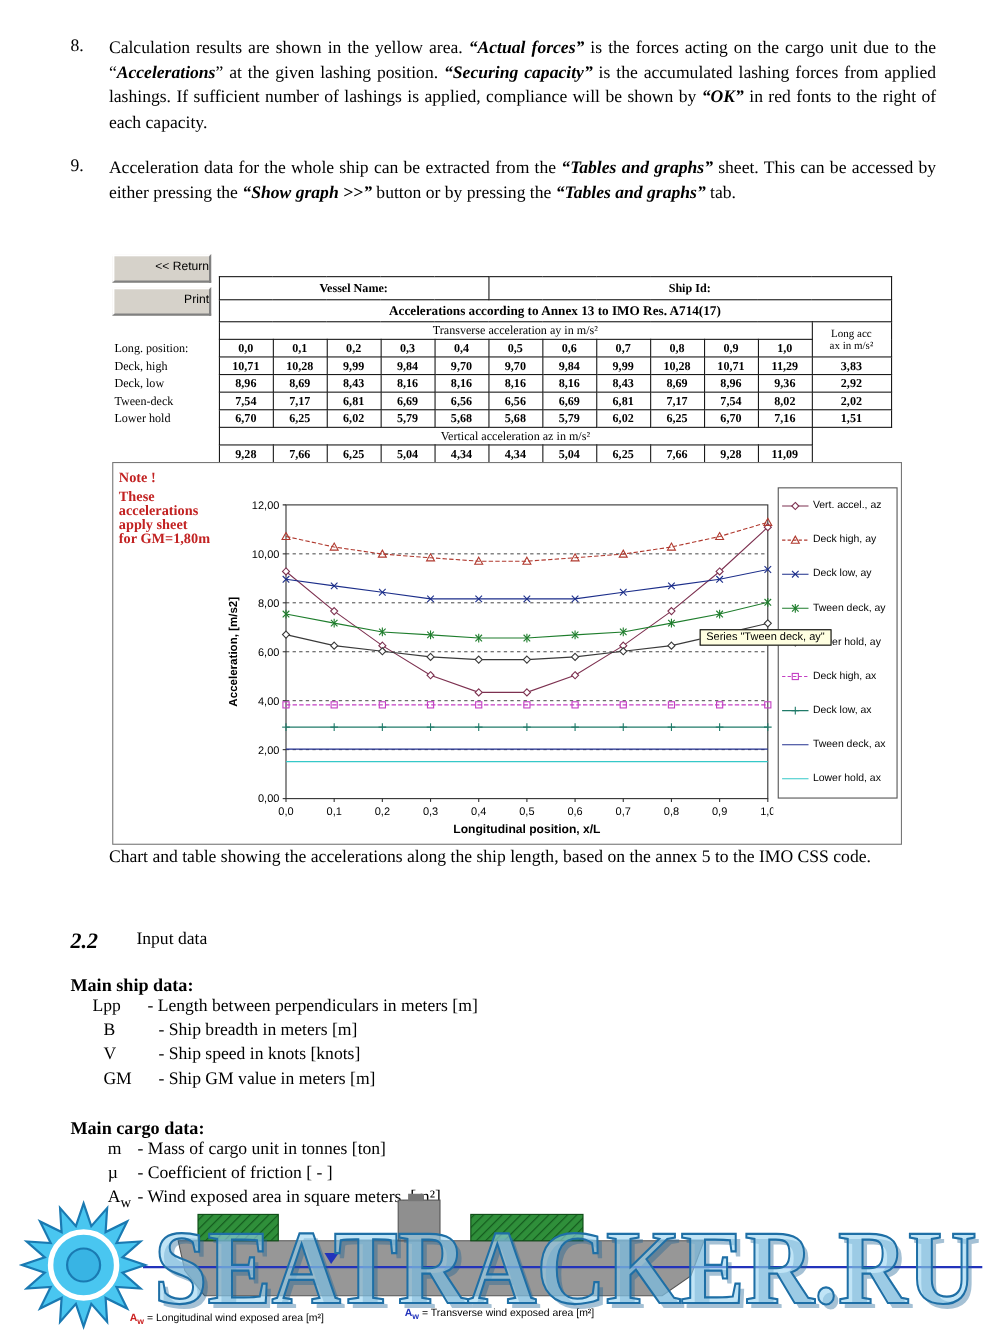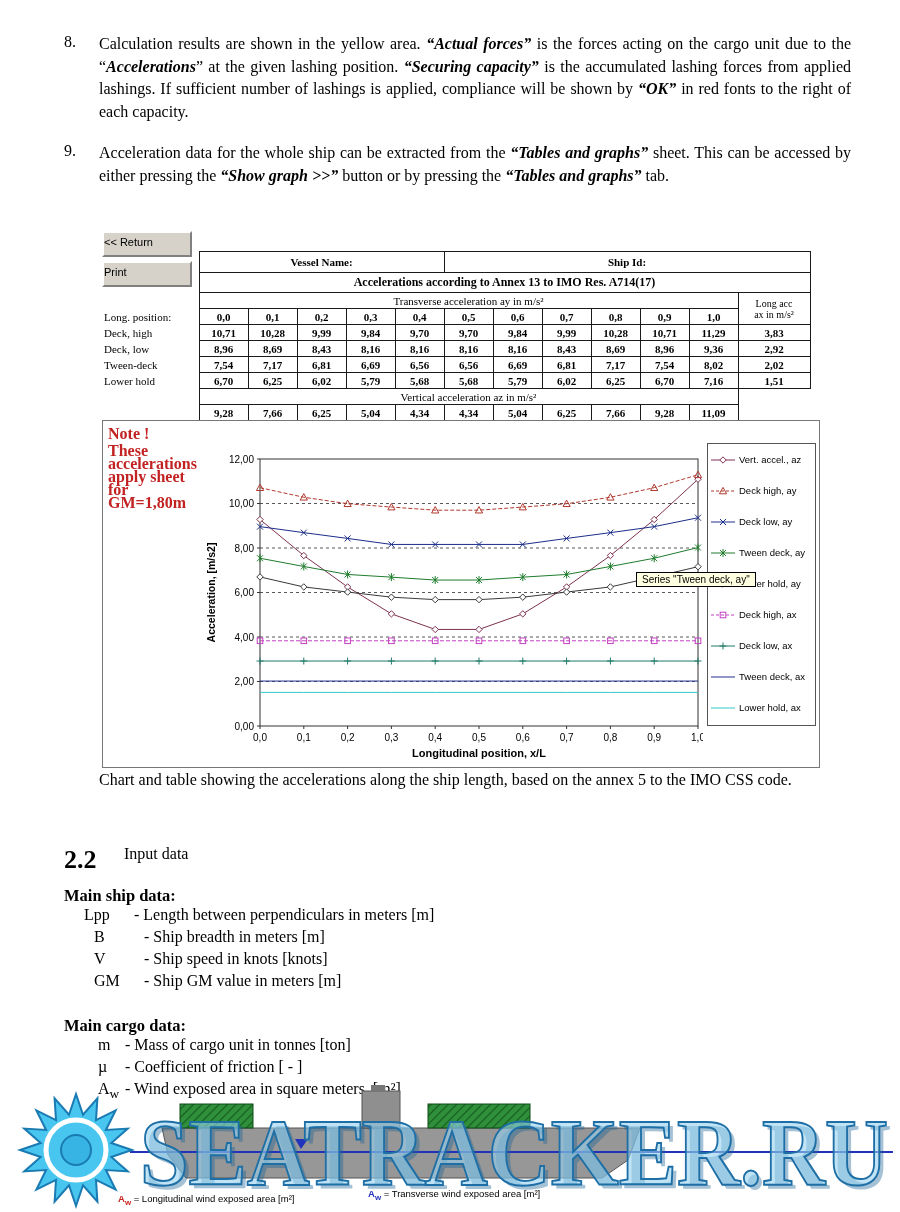--- a/index.html
+++ b/index.html
@@ -7,46 +7,46 @@
        font-family:"Liberation Serif",serif;color:#000;}
   .abs{position:absolute;}
   .para{position:absolute;width:752px;font-size:16px;line-height:22.5px;text-align:justify;}
   .pnum{position:absolute;font-size:16px;}
   .bi{font-weight:bold;font-style:italic;}
 
   
   .btn95{position:absolute;width:86px;height:22px;background:#d6d2ca;
          border-top:2px solid #ffffff;border-left:2px solid #ffffff;
          border-right:2px solid #808080;border-bottom:2px solid #808080;
-         font:11px "Liberation Sans",sans-serif;text-align:left;line-height:18px;color:#000;}
+         font:11px "Liberation Sans",sans-serif;text-align:right;line-height:18px;color:#000;}
 
   
   .acc{border-collapse:collapse;font:11px "Liberation Serif",serif;table-layout:fixed;margin-top:25px;}
   .acc td{border:1px solid #1a1a1a;text-align:center;padding:0 1px;height:15px;overflow:hidden;white-space:nowrap;}
   .acc td.rl{border:none;text-align:left;padding-left:2px;}
   .acc td.noborder{border:none;}
   .acc td.bold{font-weight:bold;}
   .acc td.title{font-weight:bold;font-size:12px;height:19px;}
   .acc td.head{font-weight:bold;height:20px;}
   .acc td.longacc{font-size:10px;line-height:11px;}
 
   
   .chartbox{position:absolute;left:102px;top:420px;width:716px;height:346px;border:1px solid #777;background:#fff;}
-  .noteline{font-family:"Liberation Serif",serif;font-weight:bold;color:#c22222;font-size:16px;line-height:13px;}
+  .noteline{font-family:"Liberation Serif",serif;font-weight:bold;color:#c22222;font-size:13px;line-height:13px;}
   .charttitle{position:absolute;left:100px;top:8px;width:512px;text-align:center;
               font:bold 12.5px "Liberation Sans",sans-serif;}
   .legend{position:absolute;left:604px;top:22px;width:107px;height:281px;border:1px solid #555;background:#fff;}
   .lg-row{display:flex;align-items:center;height:31px;padding:0 2px;
           font:9.5px "Liberation Sans",sans-serif;white-space:nowrap;overflow:hidden;}
   .lg-row svg{flex:0 0 auto;margin-right:3px;}
   .tooltip{position:absolute;left:533px;top:151px;background:#ffffe1;border:1px solid #000;
            font:10px "Liberation Sans",sans-serif;padding:1px 5px;white-space:nowrap;z-index:6;}
 
   .caption{position:absolute;left:99px;top:769px;width:722px;font-size:16px;line-height:22.5px;}
-  .h2num{position:absolute;left:64px;top:845px;font-size:26px;font-weight:bold;}
+  .h2num{position:absolute;left:64px;top:845px;font-size:20px;font-weight:bold;font-style:italic;}
   .h2title{position:absolute;left:124px;top:845px;font-size:16px;font-weight:normal;}
   .subhead{position:absolute;left:64px;font-size:16.5px;font-weight:bold;}
   .ditem{position:absolute;font-size:16px;}
   .ditem .term{display:inline-block;}
   .ship .term{width:50px;}
   .cargo .term{width:27px;}
 
   .figlabel{position:absolute;font:9.5px "Liberation Sans",sans-serif;z-index:2;}
   .figlabel .pre{font-weight:bold;}
   .red{color:#cc2222;} .blue{color:#2233bb;}

